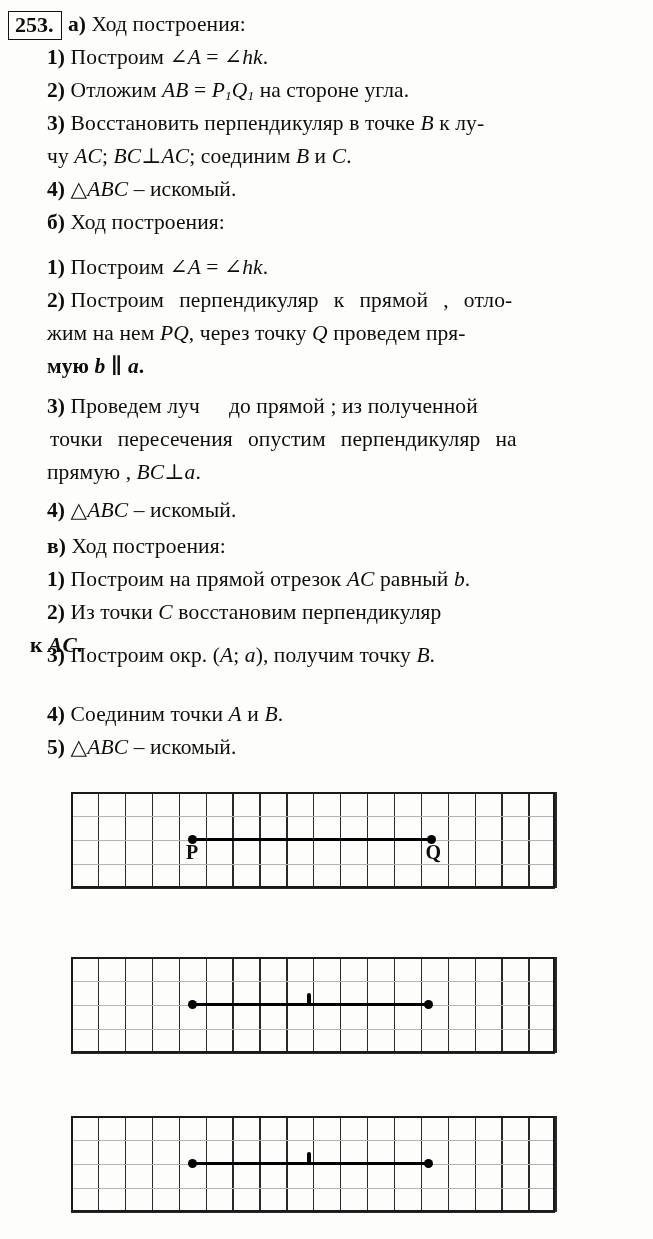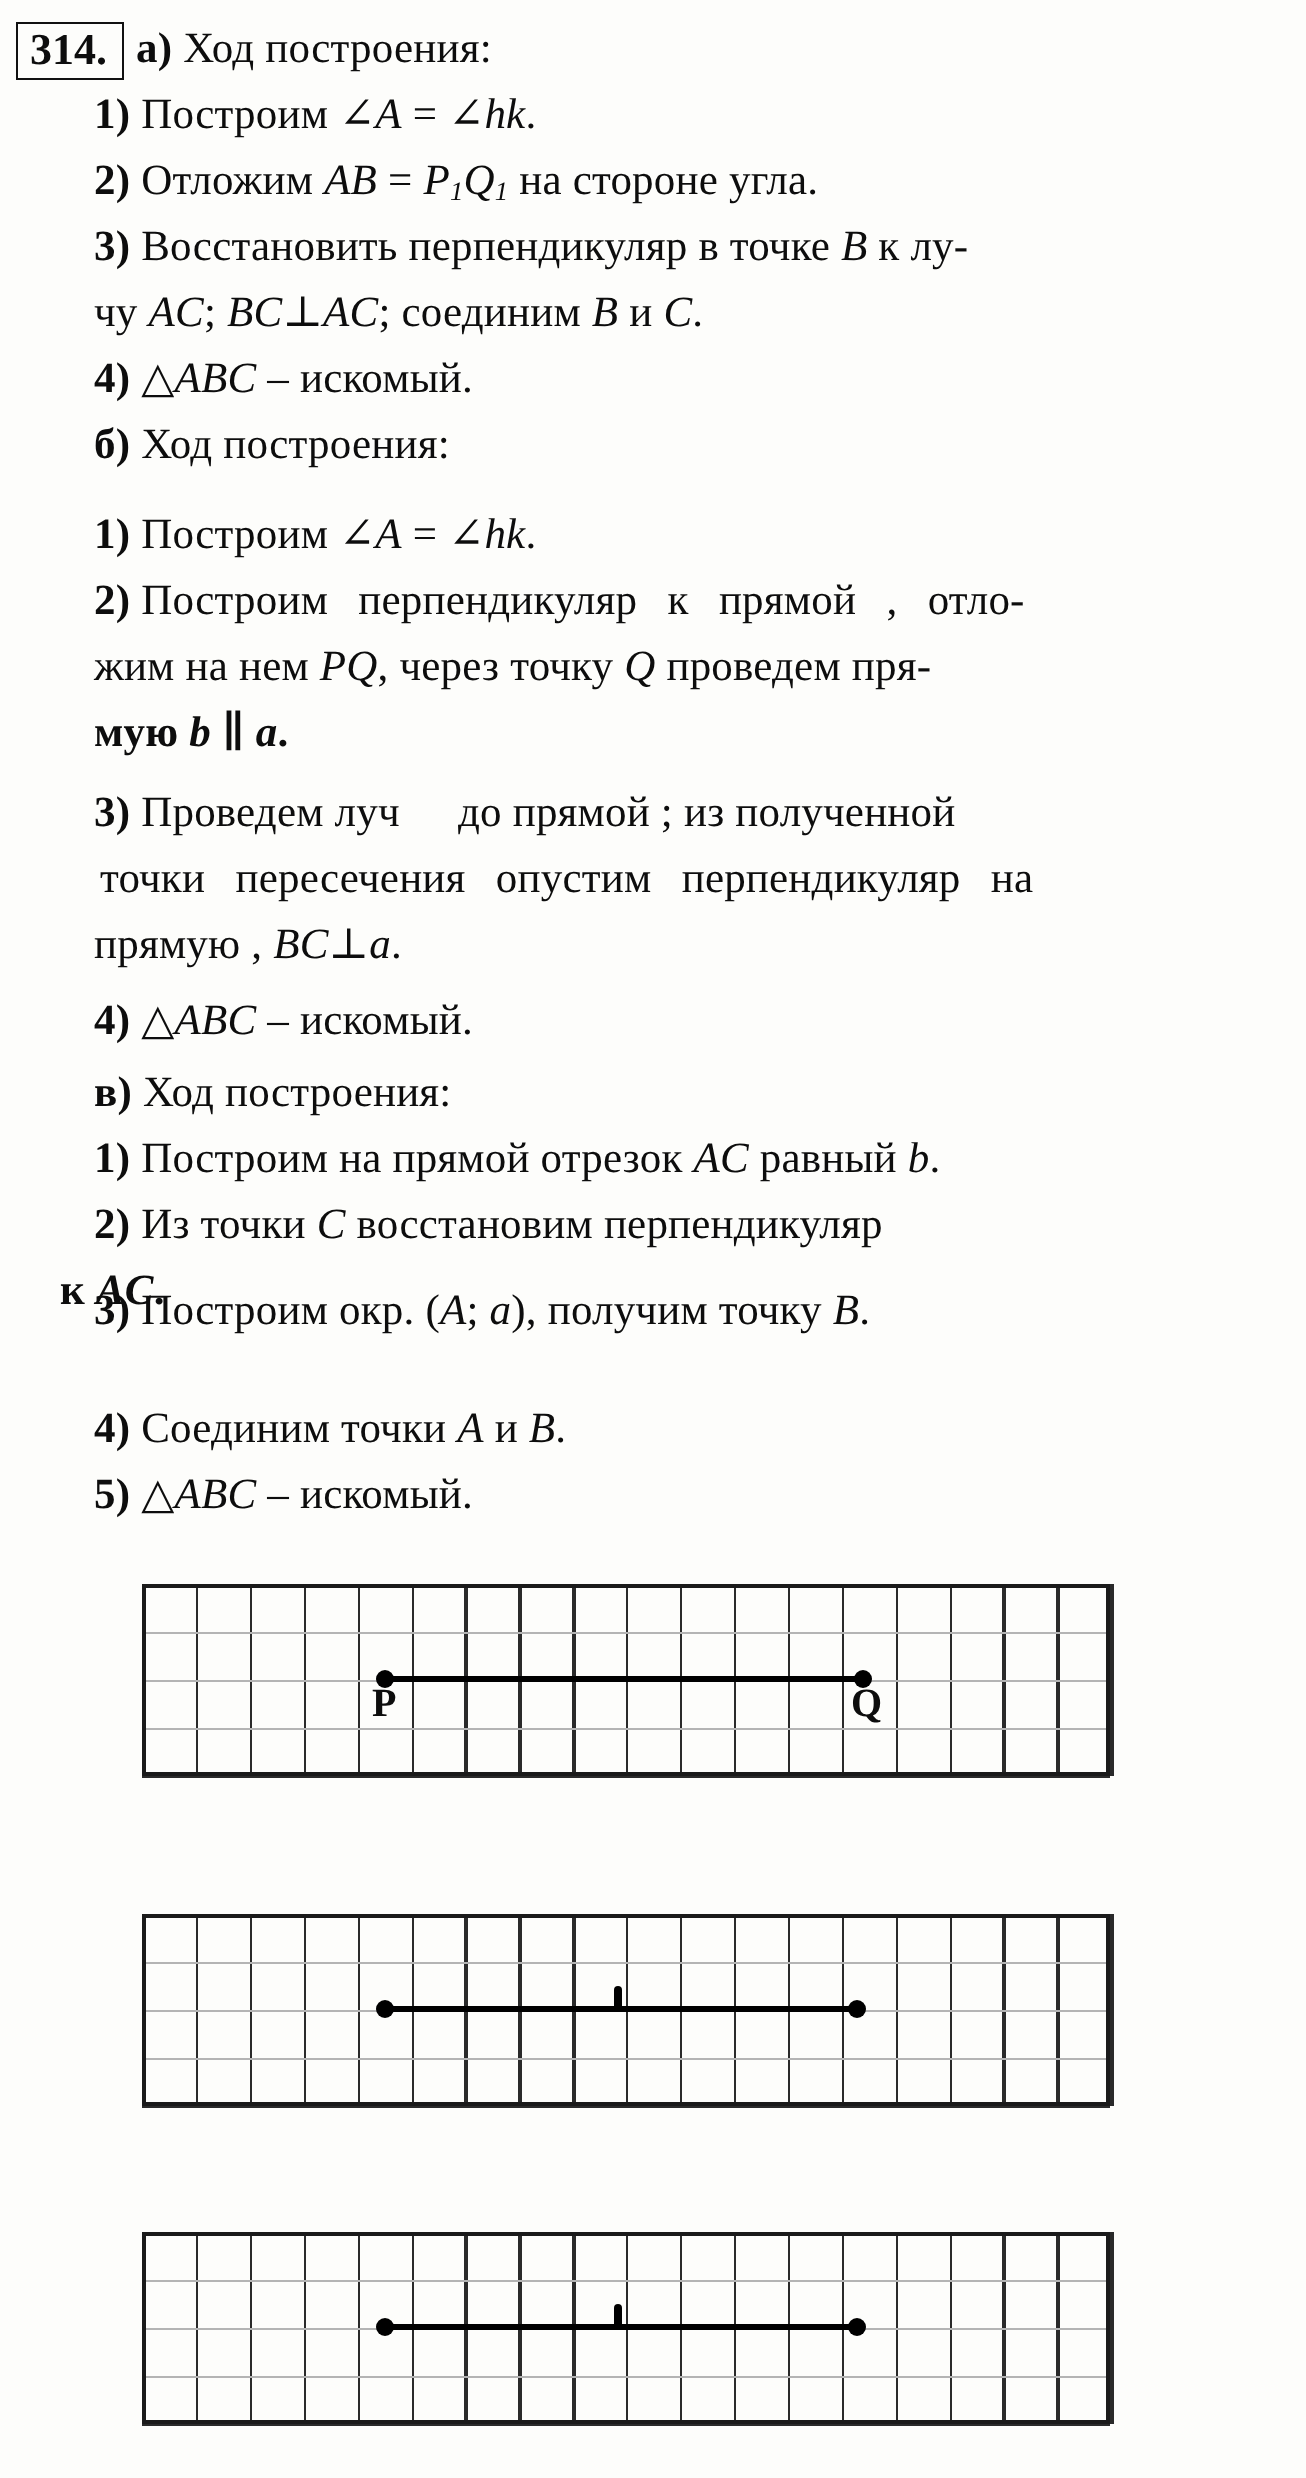--- a/index.html
+++ b/index.html
@@ -65,21 +65,21 @@
     position:absolute;font-weight:bold;font-size:20px;
     font-family:"Liberation Serif","DejaVu Serif",serif;
   }
 </style>
 </head>
 <body>
 
 <div id="page">
 
 
-  <div class="numbox">314.</div>
+  <div class="numbox">253.</div>
 
   <div class="text-col">
 
     <div class="line" style="left:68px;top:14px;">
       <b class="mk">а)</b> Ход построения:
     </div>
 
     <div class="line" style="left:47px;top:47px;">
       <b class="mk">1)</b> Построим <span class="op">∠</span><i class="mi">A</i> <span class="op">=</span> <span class="op">∠</span><i class="mi">hk</i>.
     </div>

